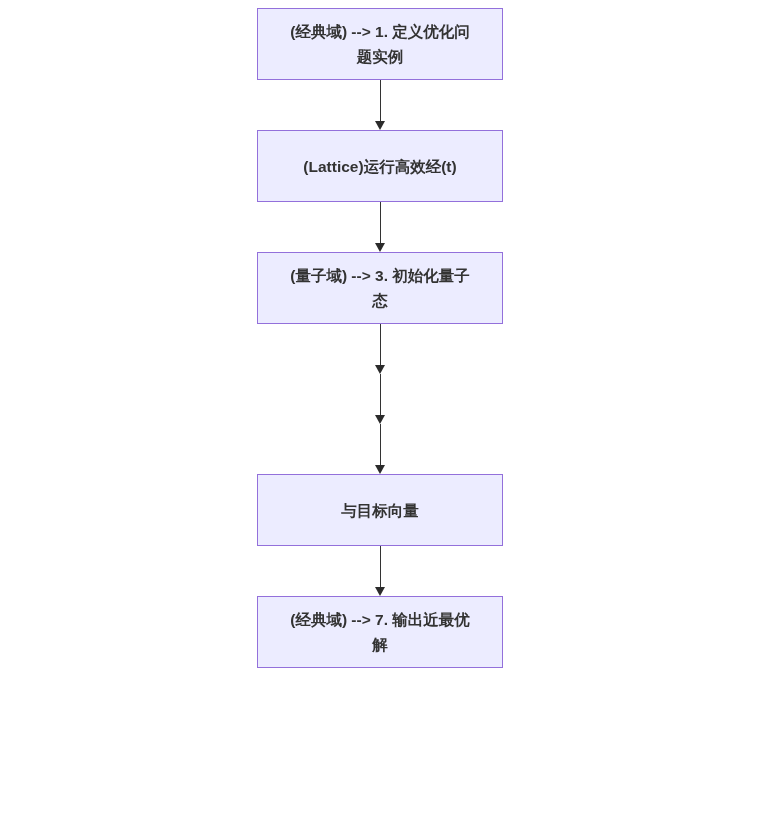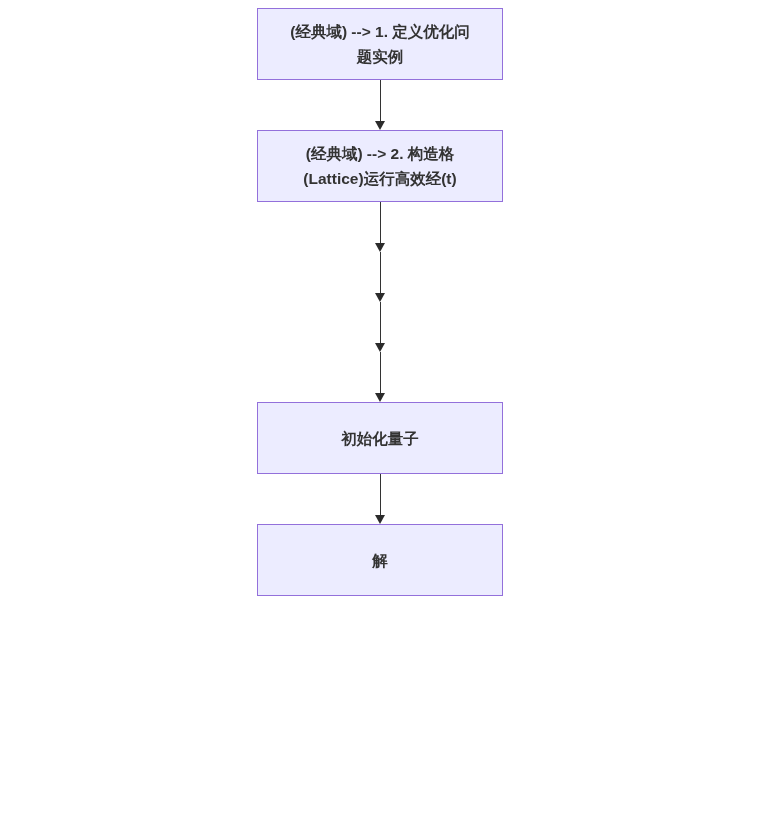--- a/index.html
+++ b/index.html
@@ -82,54 +82,58 @@
       <span class="node-line">(经典域) --&gt; 1. 定义优化问</span>
       <span class="node-line">题实例</span>
     </div>
 
     <div class="connector">
       <div class="arrow-line"></div>
       <div class="arrow-head"></div>
     </div>
 
     <div class="node">
-      <span class="node-line">(经典域) --&gt; 2. 构造格</span>
       <span class="node-line">(Lattice)运行高效经(t)</span>
+    </div>
+
+    <div class="connector">
+      <div class="arrow-line"></div>
+      <div class="arrow-head"></div>
+    </div>
+
+    <div class="node">
+      <span class="node-line">(量子域) --&gt; 3. 初始化量子</span>
+      <span class="node-line">态</span>
     </div>
 
     <div class="connector">
       <div class="arrow-line"></div>
       <div class="arrow-head"></div>
     </div>
 
 
     <div class="connector">
       <div class="arrow-line"></div>
       <div class="arrow-head"></div>
     </div>
 
 
     <div class="connector">
       <div class="arrow-line"></div>
       <div class="arrow-head"></div>
     </div>
 
-
-    <div class="connector">
-      <div class="arrow-line"></div>
-      <div class="arrow-head"></div>
-    </div>
-
     <div class="node">
-      <span class="node-line">初始化量子</span>
+      <span class="node-line">与目标向量</span>
     </div>
 
     <div class="connector">
       <div class="arrow-line"></div>
       <div class="arrow-head"></div>
     </div>
 
     <div class="node">
+      <span class="node-line">(经典域) --&gt; 7. 输出近最优</span>
       <span class="node-line">解</span>
     </div>
 
   </div>
 </div>
 
 </body></html>

